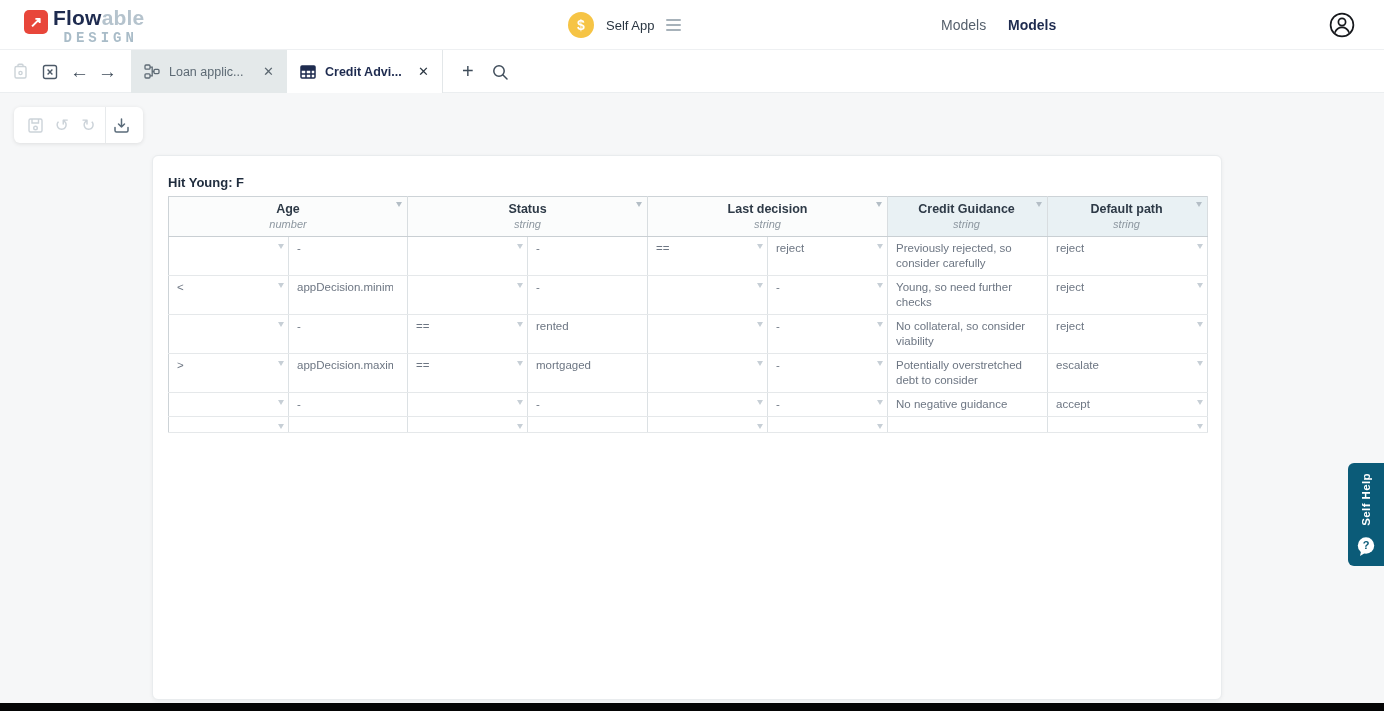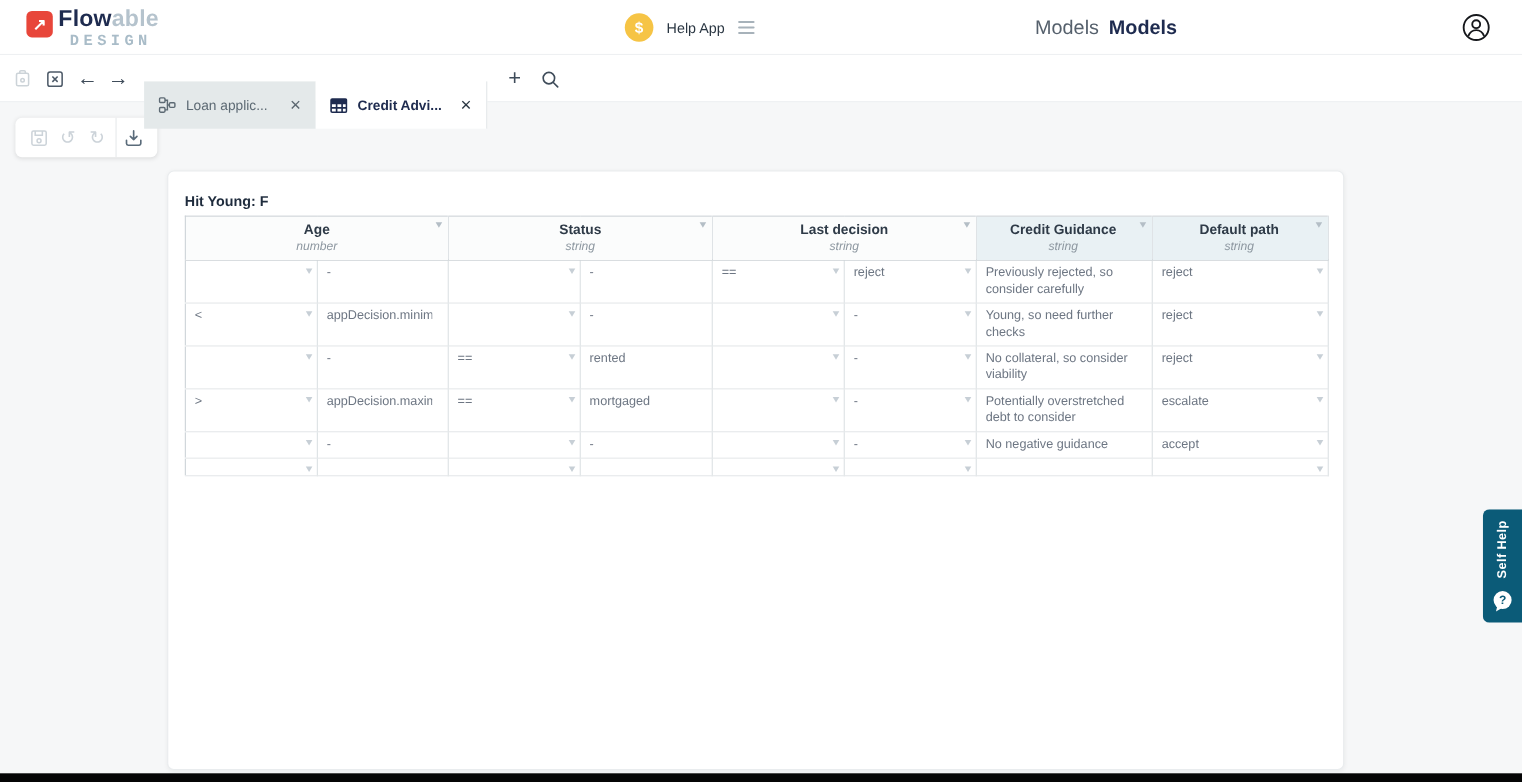--- a/index.html
+++ b/index.html
@@ -17,35 +17,35 @@
   .brand-name .p2 { color:var(--brand-light,#b5c3cd); }
   .brand-sub { font-size:14px; font-weight:700; letter-spacing:4px; color:#a9bcc8; margin-top:1px; padding-left:4px;font-family:Liberation Mono, monospace; }
   .workspace { position:absolute; left:176px; top:0; height:50px; display:flex; align-items:center; gap:10px; cursor:pointer; }
   .workspace-label { font-size:13px; color:#1f2c3d; }
   .appgroup { position:absolute; left:568px; top:0; height:50px; display:flex; align-items:center; gap:12px; }
   .app-badge { width:26px; height:26px; border-radius:50%; background:var(--app-icon-yellow,#f6c445);
     color:#fff; font-size:14px; font-weight:700; display:flex; align-items:center; justify-content:center; }
   .app-name { font-size:13px; color:#2a3642; }
   .menu-icon { display:flex; flex-direction:column; gap:3px; cursor:pointer; padding:4px 0; }
   .menu-icon i { display:block; width:15px; height:2px; background:#a7b2ba; border-radius:1px; }
-  .nav-link { position:absolute; top:0; height:50px; display:flex; align-items:center; font-size:18px; color:#55606c; cursor:pointer; }
+  .nav-link { position:absolute; top:0; height:50px; display:flex; align-items:center; font-size:14px; color:#55606c; cursor:pointer; }
   .nav-link.models { left:941px; }
   .nav-link.editing { left:1008px; font-weight:700; color:var(--brand-navy,#1e2b4f); }
   .avatar { position:absolute; right:28px; top:11px; width:28px; height:28px; cursor:pointer; }
 
   
   .tabbar { position:relative; height:43px; background:#ffffff; border-bottom:1px solid #ebeef0; z-index:4; }
   .tabbar .bar-icon { position:absolute; top:0; height:43px; display:flex; align-items:center; cursor:pointer; color:#4d5a68; }
   .bar-icon.copy { left:12px; color:#ccd3d8; }
   .bar-icon.closeall { left:41px; }
   .bar-icon.back, .bar-icon.fwd { font-size:19px; color:#3f4c5a; }
   .bar-icon.back { left:70px; } .bar-icon.fwd { left:98px; }
   .bar-icon.addtab { left:462px; font-size:20px; font-weight:400; color:#3f4c5a; }
   .bar-icon.search { left:491px; }
-  .tab { position:absolute; top:0; height:43px; display:flex; align-items:center; padding:0 13px; gap:9px; cursor:pointer;margin-top:24px; }
+  .tab { position:absolute; top:0; height:43px; display:flex; align-items:center; padding:0 13px; gap:9px; cursor:pointer; }
   .tab1 { left:131px; width:156px; background:var(--inactive-tab-bg,#e4e9ea); color:#5d6a74; }
   .tab2 { left:287px; width:156px; background:#ffffff; color:var(--brand-navy,#1e2b4f); border-right:1px solid #e3e7e9; }
   .tab-label { font-size:12.5px; white-space:nowrap; overflow:hidden; flex:1; }
   .tab2 .tab-label { font-weight:700; }
   .tab-close { font-size:13px; color:#5b6770; cursor:pointer; line-height:1; }
   .tab2 .tab-close { color:#2a3642; }
 
   
   .canvas { position:relative; height:618px; background:var(--canvas-bg,#f6f7f8); }
   .toolbar { position:absolute; left:14px; top:14px; width:129px; height:36px; background:#fff;
@@ -101,21 +101,21 @@
     <div class="brand-icon">↗</div>
     <div class="brand-text">
       <div class="brand-name"><span class="p1">Flow</span><span class="p2">able</span></div>
       <div class="brand-sub">DESIGN</div>
     </div>
   </div>
 
 
   <div class="appgroup">
     <span class="app-badge">$</span>
-    <span class="app-name">Help App</span>
+    <span class="app-name">Self App</span>
     <span class="menu-icon">
         <i></i>
         <i></i>
         <i></i>
       </span>
   </div>
 
   <div class="nav-link models">Models</div>
   <div class="nav-link editing">Models</div>
 

